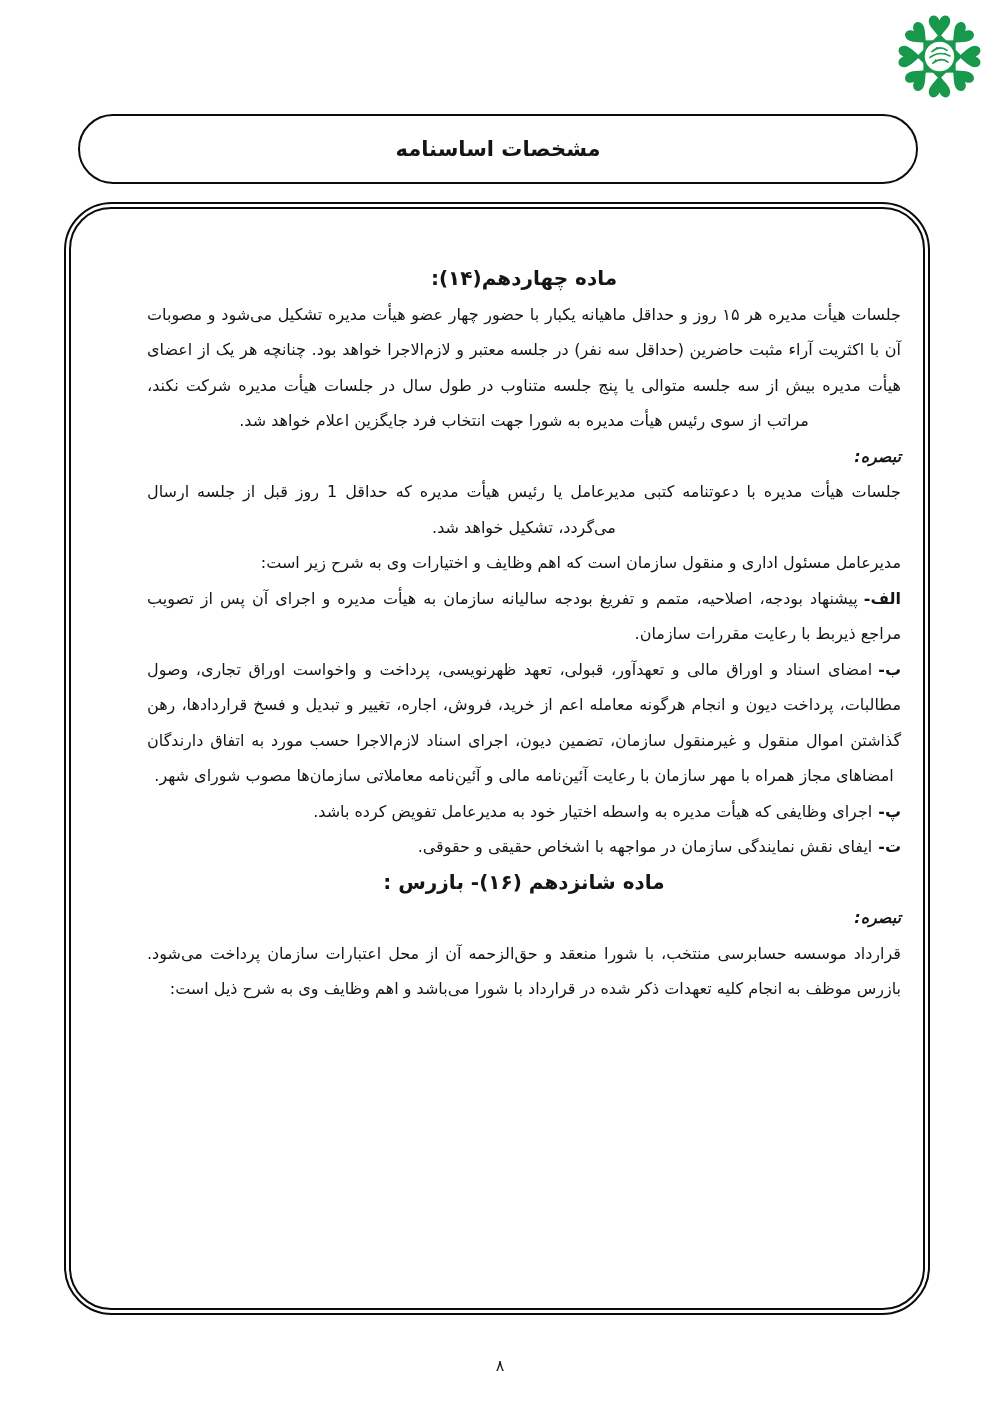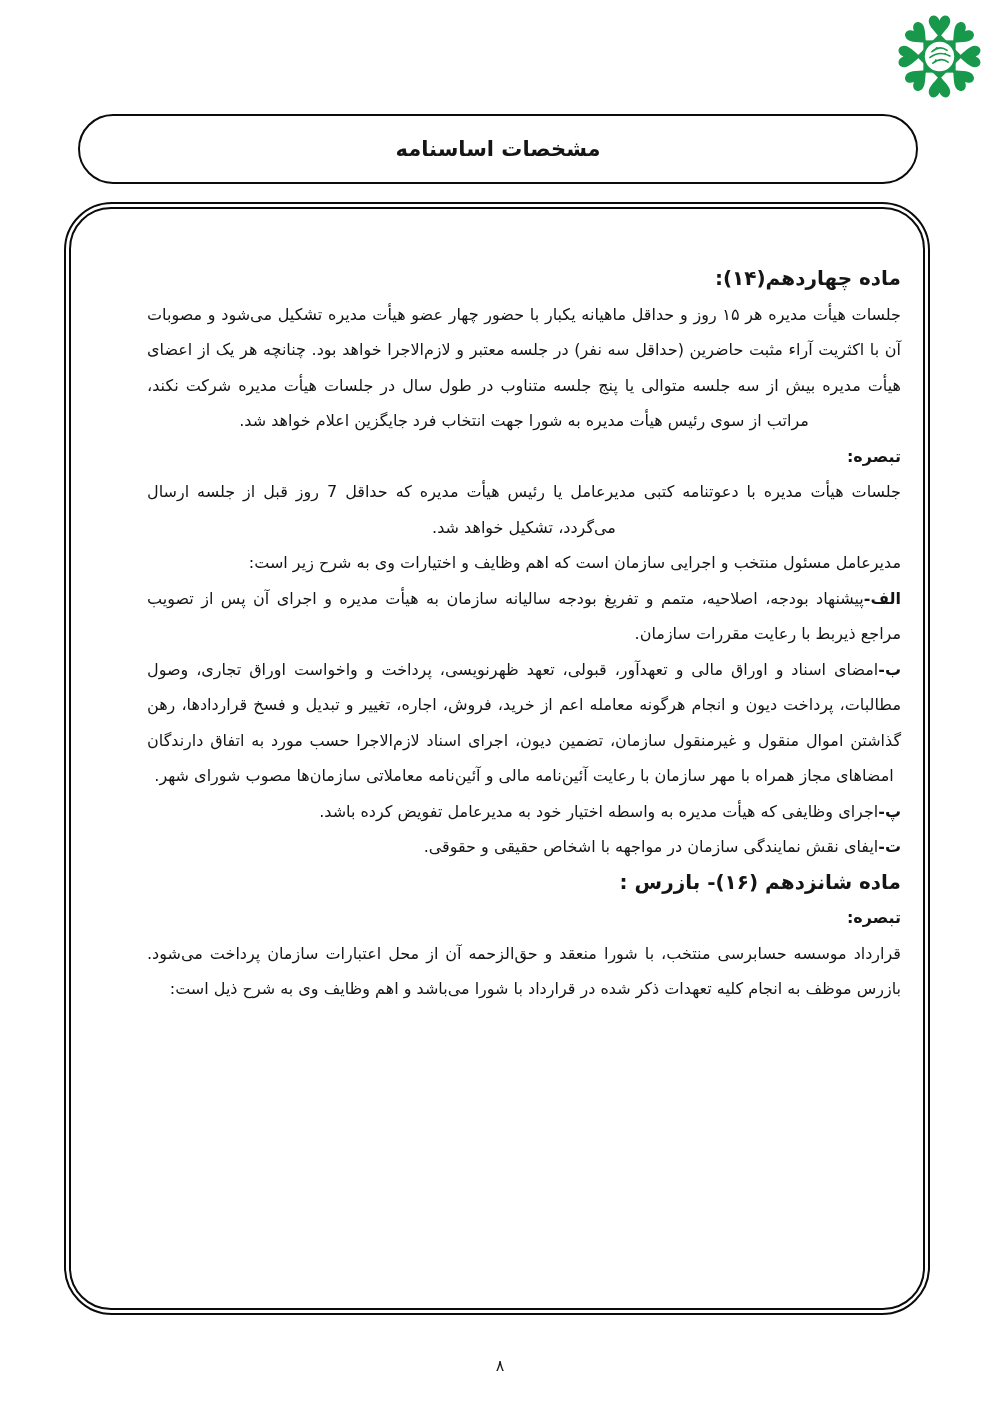--- a/index.html
+++ b/index.html
@@ -25,26 +25,26 @@
   .frame-inner{
     width:100%;height:100%;border:2px solid #0b0b0b;border-radius:42px;
     box-sizing:border-box;overflow:hidden;
   }
   
   .text{
     direction:rtl;padding:52px 22px 0 76px;
     font-size:16px;line-height:35.5px;
   }
   .text p,.text h2{margin:0;padding:0;}
-  .h{font-size:20px;font-weight:bold;text-align:right;line-height:35.5px;}
+  .h{font-size:20px;font-weight:bold;text-align:center;line-height:35.5px;}
   .j{text-align:justify;text-align-last:center;}
   .jr{text-align:justify;text-align-last:right;}
   .r{text-align:right;}
-  .lbl{font-weight:bold;text-align:right;}
-  .lead{font-weight:bold;}
+  .lbl{font-weight:bold;text-align:right;font-style:italic;}
+  .lead{font-weight:bold;margin-left:6px;}
   
   .pagenum{
     position:absolute;left:0;right:0;top:1356px;text-align:center;
     font-size:16px;color:#1a1a1a;
   }
 </style>
 </head>
 <body>
 
 <div class="page">
@@ -86,23 +86,23 @@
     <span class="title">مشخصات اساسنامه</span>
   </div>
 
   <div class="frame">
     <div class="frame-inner">
       <div class="text">
 
         <h2 class="h">ماده چهاردهم(۱۴):</h2>
         <p class="j">جلسات هیأت مدیره هر ۱۵ روز و حداقل ماهیانه یکبار با حضور چهار عضو هیأت مدیره تشکیل می‌شود و مصوبات آن با اکثریت آراء مثبت حاضرین (حداقل سه نفر) در جلسه معتبر و لازم‌الاجرا خواهد بود. چنانچه هر یک از اعضای هیأت مدیره بیش از سه جلسه متوالی یا پنج جلسه متناوب در طول سال در جلسات هیأت مدیره شرکت نکند، مراتب از سوی رئیس هیأت مدیره به شورا جهت انتخاب فرد جایگزین اعلام خواهد شد.</p>
         <p class="lbl">تبصره:</p>
-        <p class="j">جلسات هیأت مدیره با دعوتنامه کتبی مدیرعامل یا رئیس هیأت مدیره که حداقل 7 روز قبل از جلسه ارسال می‌گردد، تشکیل خواهد شد.</p>
+        <p class="j">جلسات هیأت مدیره با دعوتنامه کتبی مدیرعامل یا رئیس هیأت مدیره که حداقل 1 روز قبل از جلسه ارسال می‌گردد، تشکیل خواهد شد.</p>
 
-        <p class="r">مدیرعامل مسئول منتخب و اجرایی سازمان است که اهم وظایف و اختیارات وی به شرح زیر است:</p>
+        <p class="r">مدیرعامل مسئول اداری و منقول سازمان است که اهم وظایف و اختیارات وی به شرح زیر است:</p>
 
         <p class="jr"><span class="lead">الف-</span><span>پیشنهاد بودجه، اصلاحیه، متمم و تفریغ بودجه سالیانه سازمان به هیأت مدیره و اجرای آن پس از تصویب مراجع ذیربط با رعایت مقررات سازمان.</span></p>
 
         <p class="j"><span class="lead">ب-</span><span>امضای اسناد و اوراق مالی و تعهدآور، قبولی، تعهد ظهرنویسی، پرداخت و واخواست اوراق تجاری، وصول مطالبات، پرداخت دیون و انجام هرگونه معامله اعم از خرید، فروش، اجاره، تغییر و تبدیل و فسخ قراردادها، رهن گذاشتن اموال منقول و غیرمنقول سازمان، تضمین دیون، اجرای اسناد لازم‌الاجرا حسب مورد به اتفاق دارندگان امضاهای مجاز همراه با مهر سازمان با رعایت آئین‌نامه مالی و آئین‌نامه معاملاتی سازمان‌ها مصوب شورای شهر.</span></p>
 
         <p class="r"><span class="lead">پ-</span><span>اجرای وظایفی که هیأت مدیره به واسطه اختیار خود به مدیرعامل تفویض کرده باشد.</span></p>
 
         <p class="r"><span class="lead">ت-</span><span>ایفای نقش نمایندگی سازمان در مواجهه با اشخاص حقیقی و حقوقی.</span></p>
 
 

